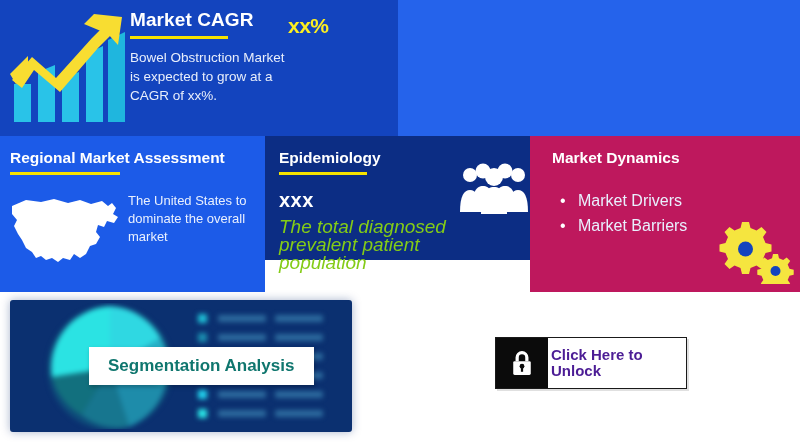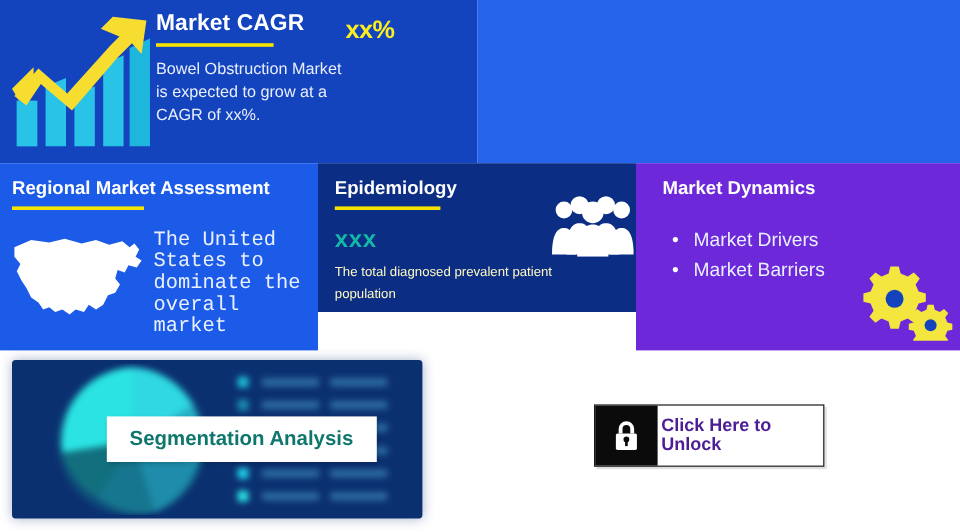--- a/index.html
+++ b/index.html
@@ -45,41 +45,41 @@
 
   
   .row2 { position:absolute; left:0; top:136px; width:800px; height:156px; }
   .panel-regional {
     position:absolute; left:0; top:0; width:265px; height:156px; background:#1C5BE8;
   }
   .panel-epi {
     position:absolute; left:265px; top:0; width:265px; height:124px; background:#0C2D84;
   }
   .panel-dyn {
-    position:absolute; left:530px; top:0; width:270px; height:156px; background:#6d28d9;
+    position:absolute; left:530px; top:0; width:270px; height:156px; background:#be185d;
   }
 
   .sec-title {
     color:#ffffff; font-size:15.5px; font-weight:bold; line-height:20px;
   }
   .reg-head { position:absolute; left:10px; top:12px; }
   .us-map { position:absolute; left:8px; top:54px; width:115px; height:78px; }
   .reg-text {
     position:absolute; left:128px; top:56px; width:128px;
-    color:#E9F0FE; font-size:17px; line-height:18px;font-family:Liberation Mono, monospace;
+    color:#E9F0FE; font-size:13px; line-height:18px;
   }
 
   .epi-head { position:absolute; left:14px; top:12px; }
   .epi-value {
     position:absolute; left:14px; top:53px;
-    color:#14b8a6; font-size:20px; font-weight:bold; letter-spacing:.5px;
+    color:#ffffff; font-size:20px; font-weight:bold; letter-spacing:.5px;
   }
   .epi-text {
     position:absolute; left:14px; top:82px; width:230px;
-    color:#fef9c3; font-size:11px; line-height:18px;
+    color:#84cc16; font-size:19px; line-height:18px;font-style:italic;
   }
   .people-icon { position:absolute; left:193px; top:26px; width:72px; height:52px; }
 
   .dyn-head { position:absolute; left:22px; top:12px; }
   .dyn-list {
     position:absolute; left:26px; top:52px; list-style:none;
   }
   .dyn-list li {
     position:relative; padding-left:22px;
     color:#E9F0FE; font-size:16px; line-height:25px;

